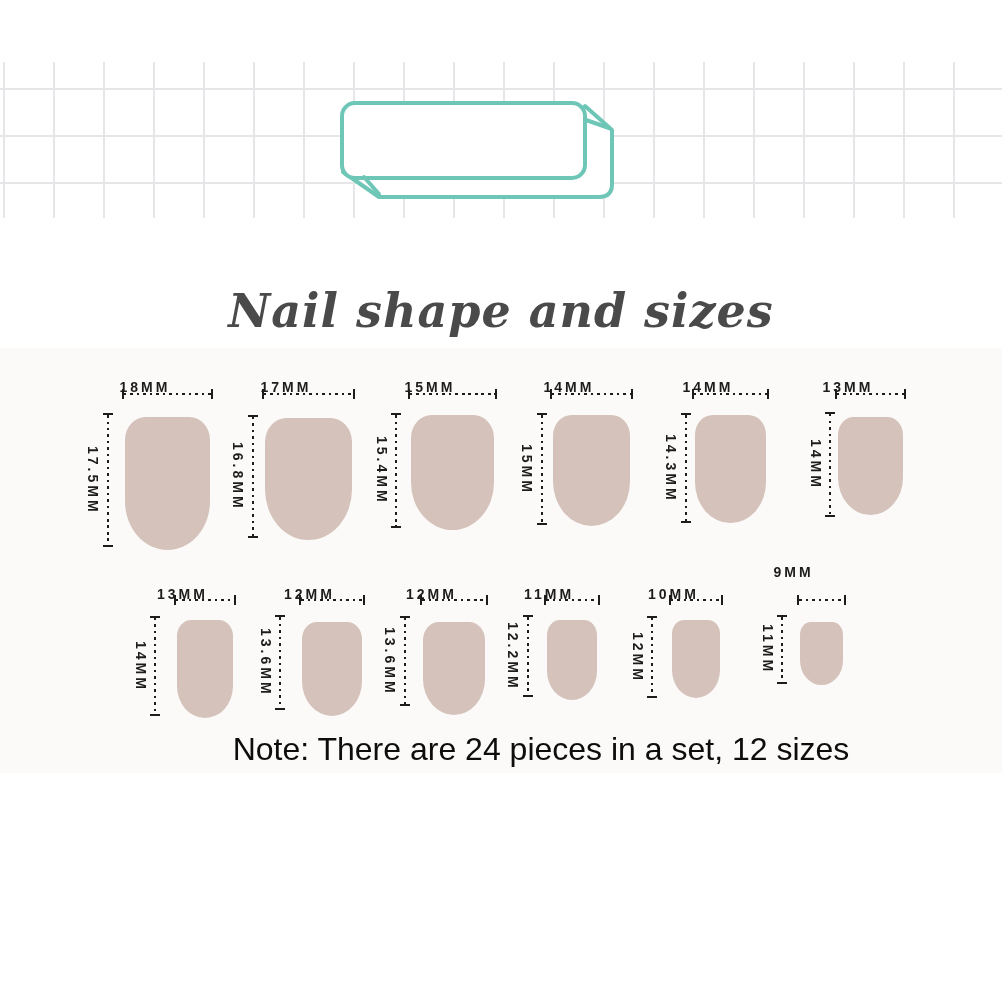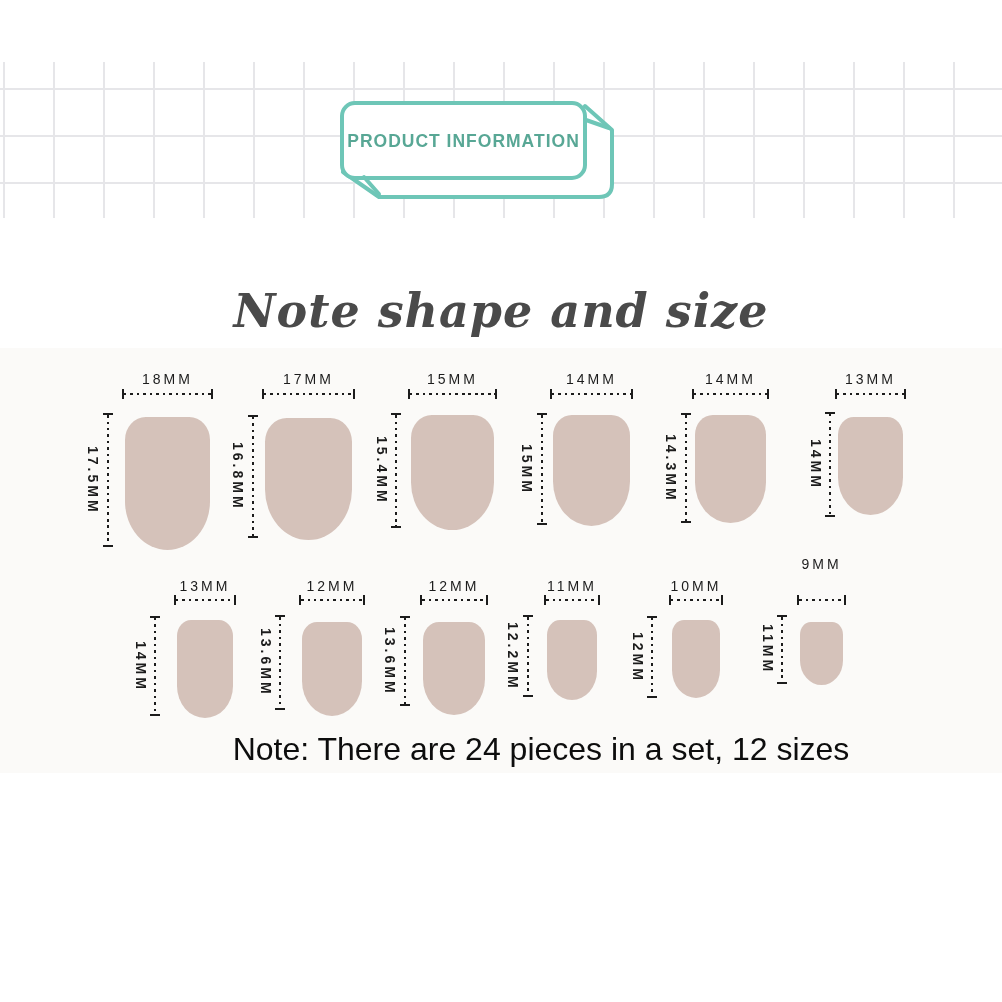--- a/index.html
+++ b/index.html
@@ -25,23 +25,23 @@
   
   #panel{position:absolute;left:0;top:348px;width:1002px;height:425px;background:#fbfaf8;}
 
   
   #title{position:absolute;left:0;top:284px;width:1002px;text-align:center;
         font-family:"DejaVu Serif",serif;font-style:italic;font-weight:700;
         font-size:46px;letter-spacing:1px;color:#4a4a4a;}
 
   
   .nail{position:absolute;background:var(--nail,#d5c2ba);}
-  .dim-label-w{position:absolute;width:96px;text-align:center;
-        font-size:14px;font-weight:400;letter-spacing:3px;color:var(--ink,#1c1c1c);
-        line-height:16px;white-space:nowrap;}
+  .dim-label-w{position:absolute;width:96px;text-align:left;
+        font-size:14px;font-weight:700;letter-spacing:3px;color:var(--ink,#1c1c1c);
+        line-height:16px;white-space:nowrap;margin-top:8px;}
   .hline{position:absolute;height:10px;}
   .hline .dots{position:absolute;left:2px;right:2px;top:4px;height:2px;
         background:repeating-linear-gradient(90deg,var(--ink,#1c1c1c) 0 2.5px,transparent 2.5px 6.5px);}
   .hline .tick-l,.hline .tick-r{position:absolute;top:0;width:2px;height:10px;background:var(--ink,#1c1c1c);}
   .hline .tick-l{left:0;} .hline .tick-r{right:0;}
   .vline{position:absolute;width:10px;}
   .vline .dots{position:absolute;top:2px;bottom:2px;left:4px;width:2px;
         background:repeating-linear-gradient(180deg,var(--ink,#1c1c1c) 0 2.5px,transparent 2.5px 6.5px);}
   .vline .tick-t,.vline .tick-b{position:absolute;left:0;width:10px;height:2px;background:var(--ink,#1c1c1c);}
   .vline .tick-t{top:0;} .vline .tick-b{bottom:0;}
@@ -60,25 +60,24 @@
 
   <div id="grid"></div>
 
   <svg id="badge" viewBox="0 0 292 114" xmlns="http://www.w3.org/2000/svg">
     <path class="badge-fill" d="M 251 10 L 278 34 V 88 Q 278 101 265 101 H 45 L 9 76 V 40 Q 9 10 40 10 Z"></path>
     <path class="badge-stroke" d="M 251 10 L 278 34 V 88 Q 278 101 265 101 H 45 L 9 76"></path>
     <rect class="badge-stroke badge-fill" x="8" y="7" width="243" height="75" rx="13" style="fill:#ffffff"></rect>
     <line class="badge-stroke" x1="252" y1="24" x2="275" y2="32"></line>
     <line class="badge-stroke" x1="30" y1="81" x2="45" y2="98"></line>
   </svg>
-  <div id="badge-label">PRODUCT INFORMATION</div>
 
   <div id="panel"></div>
 
-  <div id="title">Note shape and size</div>
+  <div id="title">Nail shape and sizes</div>
 
   <div id="nails-layer">
       <div class="nail" style="left: 125px; top: 417px; width: 85px; height: 133px; border-radius: 21px 21px 43px 43px / 23px 23px 49px 49px;"></div>
       <div class="dim-label-w" style="left: 119.5px; top: 371px;">18MM</div>
       <div class="hline" style="left: 122px; top: 389px; width: 91px;">
         <div class="dots"></div>
         <div class="tick-l"></div>
         <div class="tick-r"></div>
       </div>
       <div class="vline" style="left: 103px; top: 413px; height: 134px;">

